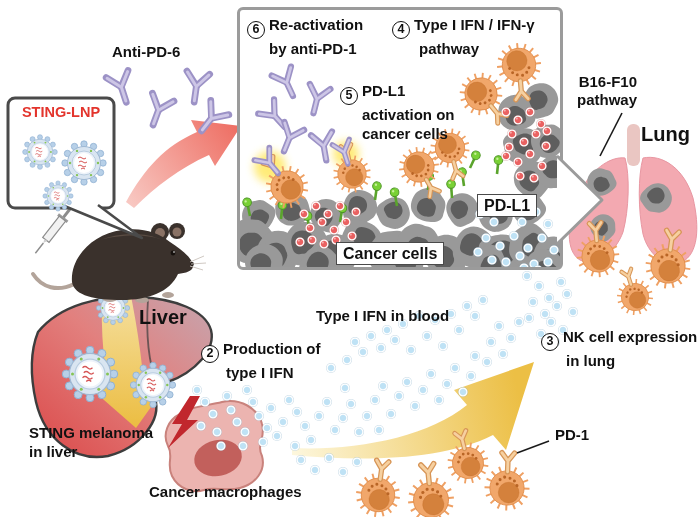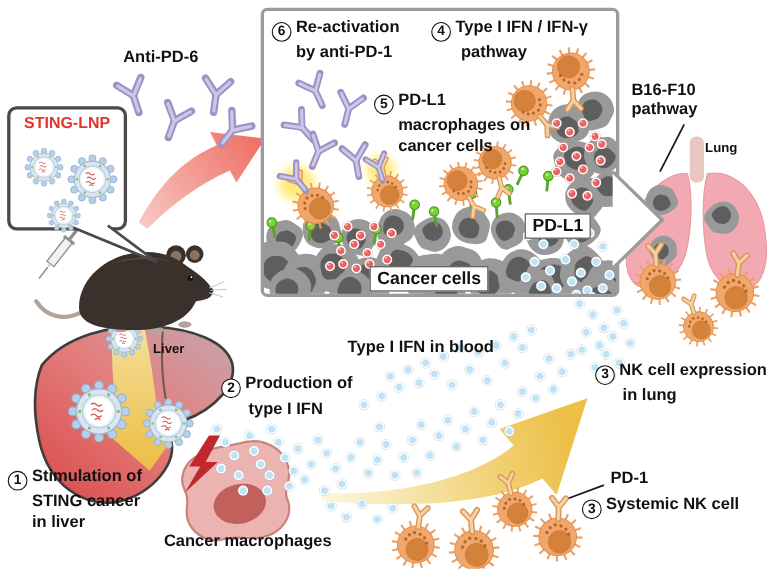--- a/index.html
+++ b/index.html
@@ -2,21 +2,21 @@
 <html><head>
 <meta charset="utf-8">
 <style>
   body{margin:0}
   #wrap{position:relative;width:700px;height:517px;background:#fff;font-family:"Liberation Sans",sans-serif;overflow:hidden}
   svg{display:block}
   #mainsvg{position:absolute;left:0;top:0;z-index:1}
   #inset{position:absolute;left:237px;top:7px;width:320px;height:257px;border:3px solid #9b9b9b;border-radius:6px;background:#fff;z-index:2}
   #pointer{position:absolute;left:552px;top:146px;z-index:3}
   .lbl{position:absolute;z-index:5;font-weight:bold;color:#111;font-size:15px;line-height:19px;white-space:nowrap}
-  .big{font-size:12px}
+  .big{font-size:20px}
   .circ{display:inline-block;box-sizing:border-box;width:18px;height:18px;border:1.8px solid #111;border-radius:50%;text-align:center;line-height:14.5px;font-size:12.5px;margin-right:4px;vertical-align:-3px;background:#fff}
   .ind{padding-left:22px}
   .tag{position:absolute;z-index:5;background:#fff;border:1.5px solid #4a4a4a;padding:0 6px;font-weight:bold;font-size:16px;line-height:21px;color:#111}
   .red{color:#e3342c;text-align:center;font-size:14.5px;width:102px}
 </style>
 </head>
 <body>
 
 <div id="wrap">
 
@@ -620,54 +620,52 @@
   <div class="ind"><span>by anti-PD-1</span></div>
 </div>
 
 <div class="lbl" style="left:392px;top:15px">
   <div><span class="circ">4</span><span>Type I IFN / IFN-γ</span></div>
   <div class="ind" style="padding-left:27px"><span>pathway</span></div>
 </div>
 
 <div class="lbl" style="left:340px;top:81px">
   <div><span class="circ">5</span><span>PD-L1</span></div>
-  <div class="ind"><span>macrophages on</span></div>
+  <div class="ind"><span>activation on</span></div>
   <div class="ind"><span>cancer cells</span></div>
 </div>
 
 <div class="tag" style="left:477px;top:194px">PD-L1</div>
 <div class="tag" style="left:336px;top:242px">Cancer cells</div>
 
-<div class="lbl" style="left:574px;top:73px;width:97px;text-align:left;line-height:18px">
+<div class="lbl" style="left:540px;top:73px;width:97px;text-align:right;line-height:18px">
   <div>B16-F10</div>
   <div>pathway</div>
 </div>
 <div class="lbl big" style="left:641px;top:125px">Lung</div>
 
 <div class="lbl big" style="left:139px;top:308px">Liver</div>
 
 <div class="lbl" style="left:7px;top:423px">
-  <div><span class="circ">1</span><span>Stimulation of</span></div>
-  <div class="ind"><span>STING cancer</span></div>
+  <div class="ind"><span>STING melanoma</span></div>
   <div class="ind"><span>in liver</span></div>
 </div>
 
 <div class="lbl" style="left:201px;top:339px">
   <div><span class="circ">2</span><span>Production of</span></div>
   <div class="ind" style="padding-left:25px"><span>type I IFN</span></div>
 </div>
 
 <div class="lbl" style="left:316px;top:306px">Type I IFN in blood</div>
 
 <div class="lbl" style="left:149px;top:482px">Cancer macrophages</div>
 
 <div class="lbl" style="left:541px;top:327px">
   <div><span class="circ">3</span><span>NK cell expression</span></div>
   <div class="ind" style="padding-left:25px"><span>in lung</span></div>
 </div>
 
 <div class="lbl" style="left:555px;top:425px">PD-1</div>
 
 <div class="lbl" style="left:529px;top:449px">
-  <div><span class="circ">3</span><span>Systemic NK cell</span></div>
 </div>
 
 </div>
 
 </body></html>

